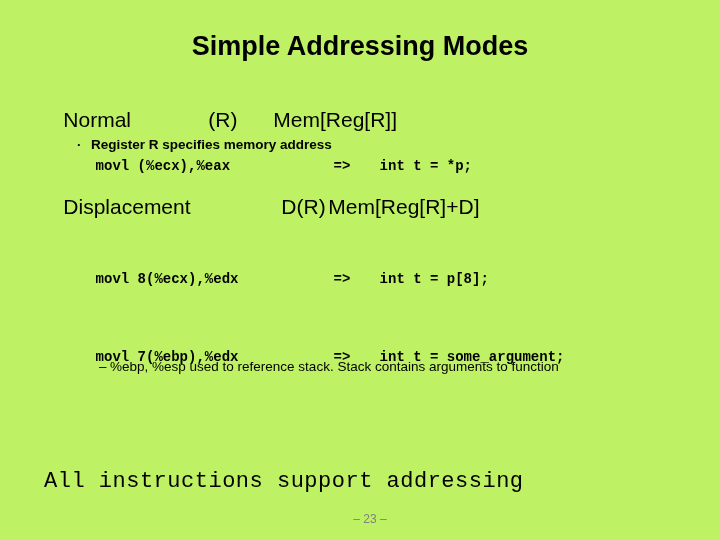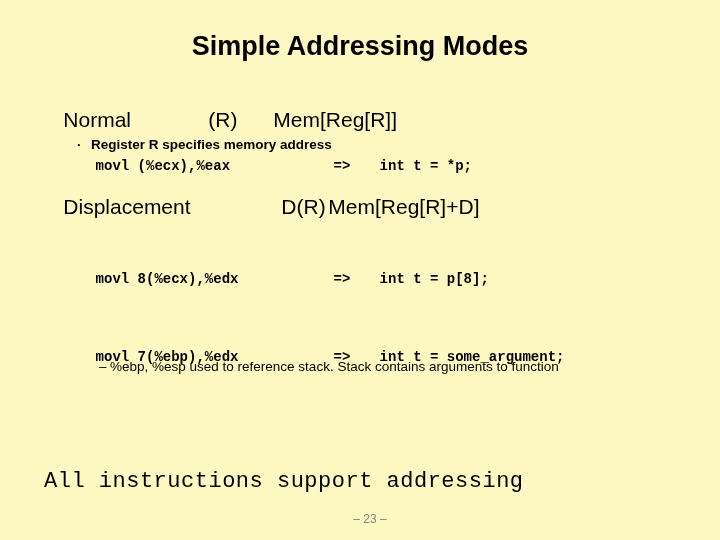--- a/index.html
+++ b/index.html
@@ -4,21 +4,21 @@
 <style>
   html, body {
     margin: 0;
     padding: 0;
     background: #ffffff;
   }
   #slide {
     position: relative;
     width: 720px;
     height: 540px;
-    background: #fef9c3;
+    background: #bef264;
     overflow: hidden;
     font-family: "Liberation Sans", sans-serif;
     color: #000000;
     -webkit-font-smoothing: none;
   }
 
   .abs { position: absolute; white-space: pre; }
 
   
   .slide-title {

